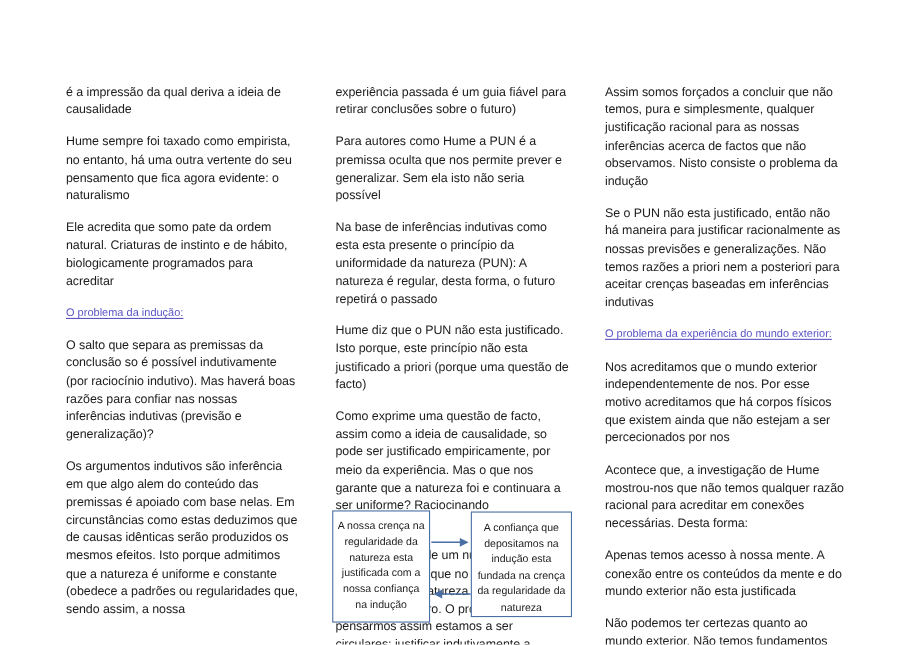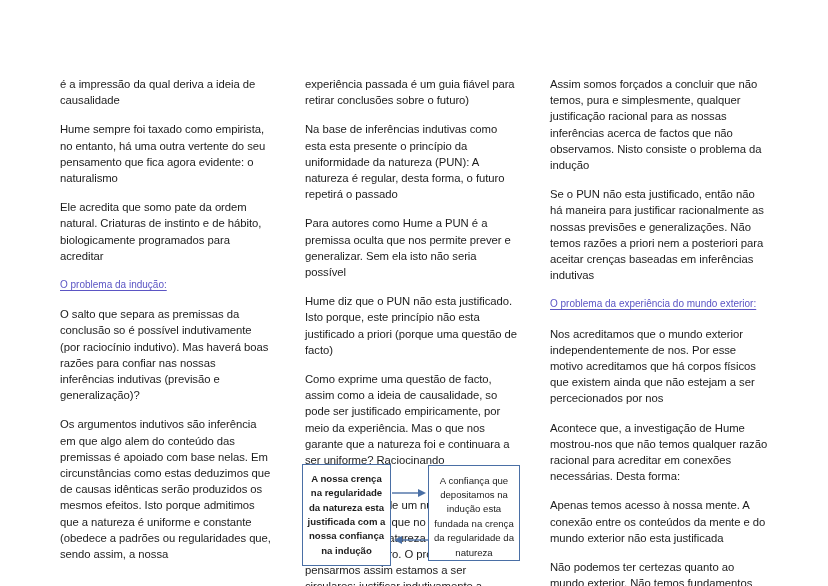--- a/index.html
+++ b/index.html
@@ -82,21 +82,20 @@
     line-height: 14.4px;
     color: #1c1c1c;
     display: block;
     padding: 0 3px;
   }
   .dbox-left {
     left: 2px;
     top: 2px;
     width: 89px;
     height: 102px;
-    font-weight: bold;
   }
   .dbox-right {
     left: 128px;
     top: 3px;
     width: 92px;
     height: 96px;
     align-items: flex-end;
   }
   .arrow {
     position: absolute;
@@ -118,22 +117,22 @@
       <p class="para">é a impressão da qual deriva a ideia de causalidade</p>
       <p class="para">Hume sempre foi taxado como empirista, no entanto, há uma outra vertente do seu pensamento que fica agora evidente: o naturalismo</p>
       <p class="para">Ele acredita que somo pate da ordem natural. Criaturas de instinto e de hábito, biologicamente programados para acreditar</p>
       <a class="heading-link">O problema da indução:</a>
       <p class="para">O salto que separa as premissas da conclusão so é possível indutivamente (por raciocínio indutivo). Mas haverá boas razões para confiar nas nossas inferências indutivas (previsão e generalização)?</p>
       <p class="para">Os argumentos indutivos são inferência em que algo alem do conteúdo das premissas é apoiado com base nelas. Em circunstâncias como estas deduzimos que de causas idênticas serão produzidos os mesmos efeitos. Isto porque admitimos que a natureza é uniforme e constante (obedece a padrões ou regularidades que, sendo assim, a nossa</p>
     </div>
 
     <div class="column col2">
       <p class="para">experiência passada é um guia fiável para retirar conclusões sobre o futuro)</p>
+      <p class="para">Para autores como Hume a PUN é a premissa oculta que nos permite prever e generalizar. Sem ela isto não seria possível</p>
       <p class="para">Na base de inferências indutivas como esta esta presente o princípio da uniformidade da natureza (PUN): A natureza é regular, desta forma, o futuro repetirá o passado</p>
-      <p class="para">Para autores como Hume a PUN é a premissa oculta que nos permite prever e generalizar. Sem ela isto não seria possível</p>
       <p class="para">Hume diz que o PUN não esta justificado. Isto porque, este princípio não esta justificado a priori (porque uma questão de facto)</p>
       <p class="para">Como exprime uma questão de facto, assim como a ideia de causalidade, so pode ser justificado empiricamente, por meio da experiência. Mas o que nos garante que a natureza foi e continuara a ser uniforme? Raciocinando indutivamente</p>
       <p class="para">É a observação de um número constante de regularidades que no leva a concluir que o curso da natureza continuará a ser o mesmo no futuro. O problema é que ao pensarmos assim estamos a ser circulares: justificar indutivamente a indução</p>
     </div>
 
     <div class="column col3">
       <p class="para">Assim somos forçados a concluir que não temos, pura e simplesmente, qualquer justificação racional para as nossas inferências acerca de factos que não observamos. Nisto consiste o problema da indução</p>
       <p class="para">Se o PUN não esta justificado, então não há maneira para justificar racionalmente as nossas previsões e generalizações. Não temos razões a priori nem a posteriori para aceitar crenças baseadas em inferências indutivas</p>
       <a class="heading-link">O problema da experiência do mundo exterior:</a>
       <p class="para">Nos acreditamos que o mundo exterior independentemente de nos. Por esse motivo acreditamos que há corpos físicos que existem ainda que não estejam a ser percecionados por nos</p>

